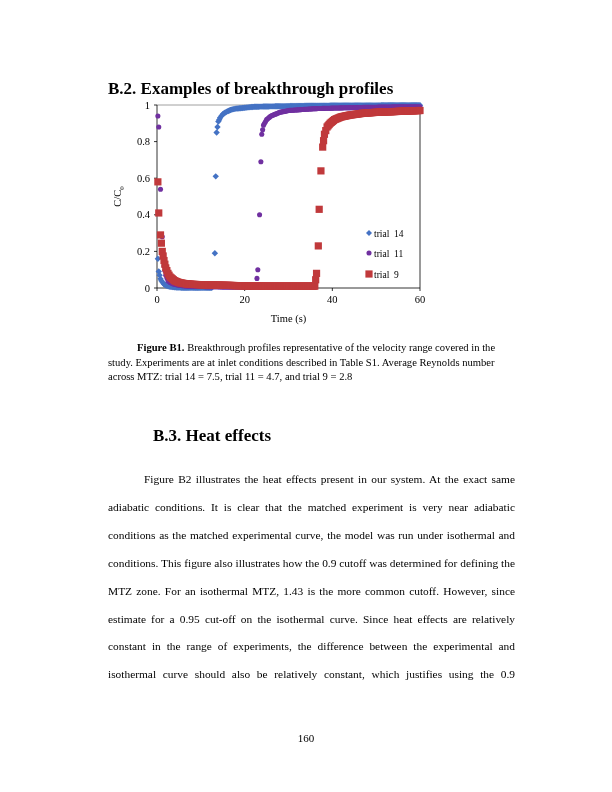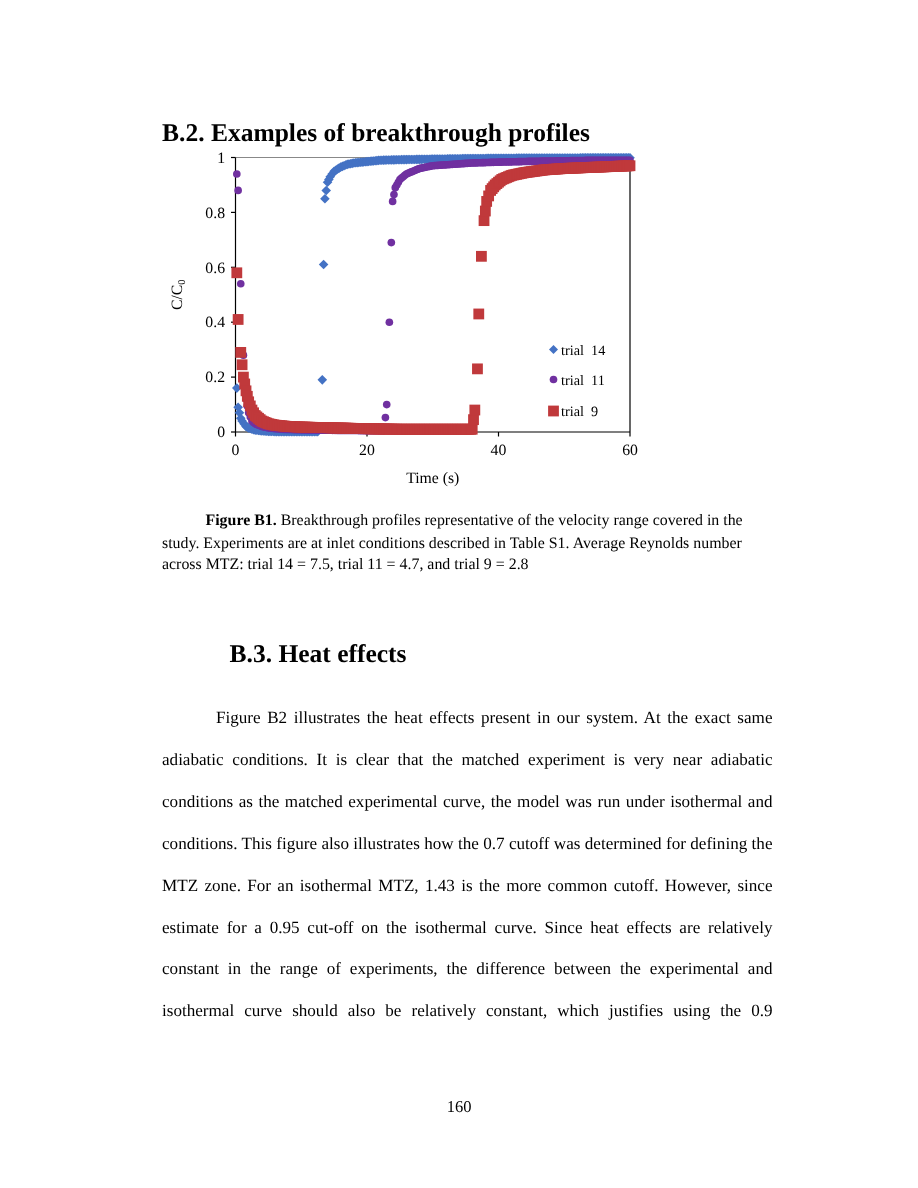--- a/index.html
+++ b/index.html
@@ -797,20 +797,20 @@
 </svg>
 
 <div class="abs caption"><b>Figure B1.</b><span>  Breakthrough profiles representative of the velocity range covered in the study.  Experiments are at inlet conditions described in Table S1.  Average Reynolds number across MTZ: trial 14 = 7.5, trial 11 = 4.7, and trial 9 = 2.8</span></div>
 
 <div id="sec-b3" class="abs heading">B.3. Heat effects</div>
 
 <div class="abs body-text" style="top:466px;">
   <p class="indent">Figure B2 illustrates the heat effects present in our system.  At the exact same</p>
   <p>adiabatic conditions.  It is clear that the matched experiment is very near adiabatic</p>
   <p>conditions as the matched experimental curve, the model was run under isothermal and</p>
-  <p>conditions.  This figure also illustrates how the 0.7 cutoff was determined for defining the</p>
+  <p>conditions.  This figure also illustrates how the 0.9 cutoff was determined for defining the</p>
   <p>MTZ zone.  For an isothermal MTZ, 1.43 is the more common cutoff.  However, since</p>
   <p>estimate for a 0.95 cut-off on the isothermal curve.  Since heat effects are relatively</p>
   <p>constant in the range of experiments, the difference between the experimental and</p>
   <p class="last">isothermal curve should also be relatively constant, which justifies using the 0.9</p>
 </div>
 
 <div id="page-num" class="abs">160</div>
 
 </body></html>

